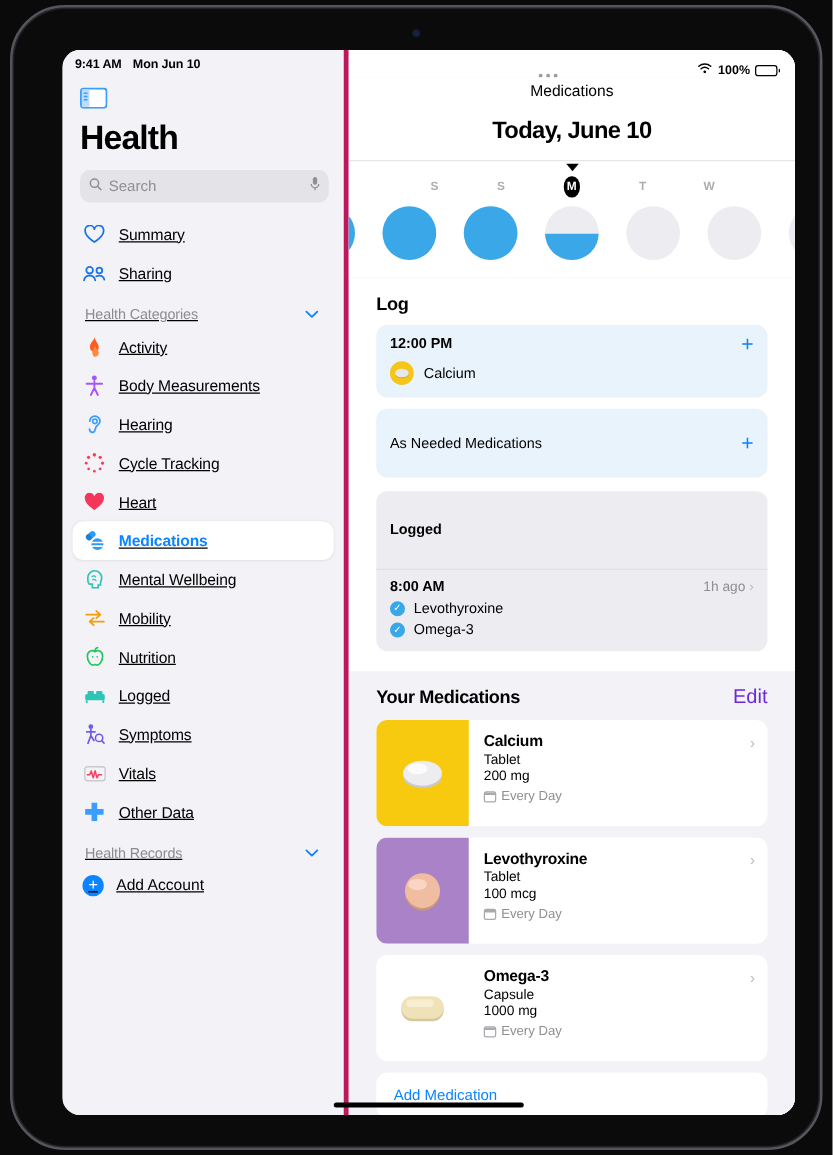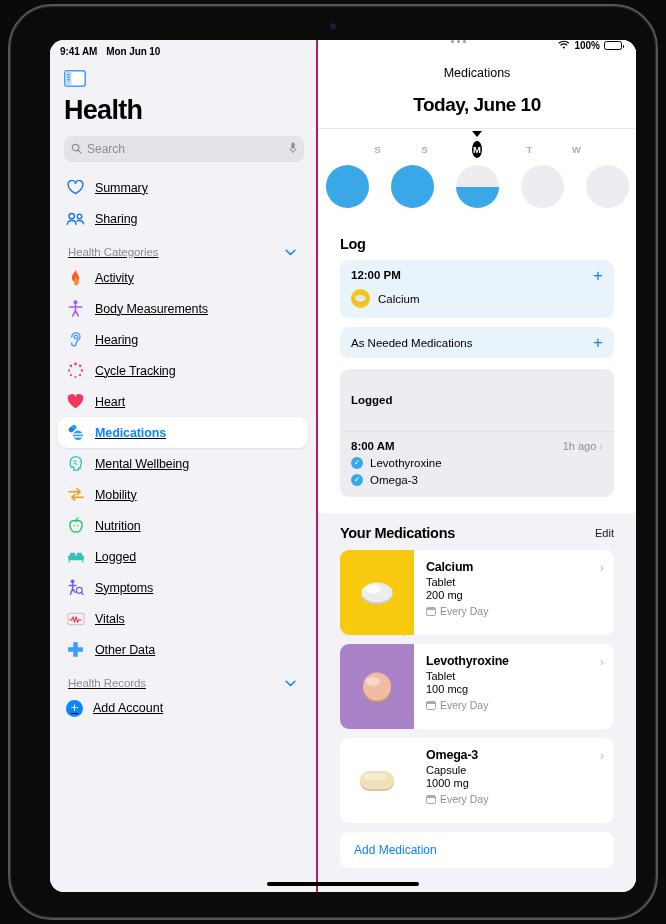--- a/index.html
+++ b/index.html
@@ -33,23 +33,23 @@
     left: 40px; top: 34px;
     width: 586px; height: 852px;
     background: #ffffff;
     border-radius: 14px;
     overflow: hidden;
     display: flex;
   }
 
   
   #sidebar {
-    width: 268px; height: 100%;
+    width: 229px; height: 100%;
     background: #f2f2f7;
-    border-right: 2px solid #be185d;
+    border-right: 4px solid #be185d;
     display: flex; flex-direction: column;
     padding: 0 0 0 0;
   }
   .sb-statusbar {
     height: 22px; display: flex; align-items: center;
     padding-left: 10px; gap: 9px;
     font-size: 10px; font-weight: bold; color: #000;
     letter-spacing: -0.1px;
   }
   .sb-toggle-row { padding: 8px 0 2px 14px; }
@@ -83,21 +83,21 @@
   .sb-addacct { display: flex; align-items: center; gap: 10px; height: 30px; padding: 0 8px; font-size: 12.5px; }
   .plus-circle {
     width: 17px; height: 17px; border-radius: 50%; background: #0a84ff;
     color: #fff; font-size: 13px; line-height: 15px; text-align: center; font-weight: 500;
     flex: 0 0 17px;
   }
 
   
   #main { flex: 1; height: 100%; background: #f2f2f7; display: flex; flex-direction: column; overflow: hidden; }
   .main-statusbar {
-    height: 22px; background: #fff; display: flex; align-items: flex-start;
+    height: 22px; background: #fff; display: flex; align-items: flex-end;
     justify-content: space-between; padding: 0 14px 0 0;
   }
   .dots-btn { flex: 1; display: flex; justify-content: center; align-items: center; gap: 3px; padding-left: 40px; }
   .dot { width: 3px; height: 3px; border-radius: 50%; background: #9a9a9e; }
   .status-right { display: flex; align-items: center; gap: 4px; font-size: 10px; font-weight: bold; color: #000; }
   .battery {
     width: 18px; height: 9px; border: 1px solid #000; border-radius: 2.5px;
     position: relative; padding: 1px;
   }
   .battery::after {
@@ -135,38 +135,38 @@
   .white-block { background: #fff; padding: 8px 22px 16px; }
   .sec-h { font-size: 14.5px; font-weight: bold; letter-spacing: -0.3px; color: #000; margin: 6px 0 8px; }
   .log-card { background: #e8f3fc; border-radius: 9px; padding: 9px 11px 10px; margin-bottom: 9px; text-align: center; }
   .log-row1 { display: flex; align-items: flex-start; justify-content: space-between; }
   .log-time { font-size: 11.5px; font-weight: bold; color: #000; }
   .plus { color: #0a84ff; font-size: 17px; line-height: 13px; font-weight: 300; }
   .log-med { display: flex; align-items: center; gap: 8px; margin-top: 7px; }
   .pill-badge { width: 19px; height: 19px; border-radius: 50%; background: #f5c518; display:flex; align-items:center; justify-content:center; flex:0 0 19px; }
   .pill-badge .tab { width: 11px; height: 7px; border-radius: 50%; background: #e8e8ea; box-shadow: 0 .5px .5px rgba(0,0,0,.25); }
   .log-med-name { font-size: 11.5px; color: #000; }
-  .needed-card { background: #e8f3fc; border-radius: 9px; padding: 9px 11px; display: flex; align-items: center; justify-content: space-between; margin-bottom: 11px; }
+  .needed-card { background: #e8f3fc; border-radius: 9px; padding: 21px 11px; display: flex; align-items: center; justify-content: space-between; margin-bottom: 11px; }
   .needed-label { font-size: 11.5px; color: #000; }
 
   .logged-card { background: #ededf1; border-radius: 9px; overflow: hidden; }
   .logged-head { font-size: 11.5px; font-weight: bold; padding: 25px 11px; border-bottom: 1px solid #e0e0e5; }
   .logged-body { padding: 8px 11px 11px; }
   .logged-row1 { display: flex; align-items: center; justify-content: space-between; }
   .logged-time { font-size: 11.5px; font-weight: bold; color: #000; }
   .logged-ago { font-size: 11px; color: #8e8e93; display:flex; align-items:center; gap:3px; }
   .chev { color: #b9b9be; font-size: 11px; }
   .check-row { display: flex; align-items: center; gap: 7px; margin-top: 5px; }
   .check { width: 12px; height: 12px; border-radius: 50%; background: #3aa8e8; color:#fff; font-size: 8px; line-height: 12px; text-align:center; flex:0 0 12px; }
   .check-name { font-size: 11.5px; color: #000; }
 
   .grey-block { background: #f2f2f7; padding: 12px 22px 0; }
   .ym-head { display: flex; align-items: center; justify-content: space-between; margin-bottom: 9px; }
   .ym-title { font-size: 14.5px; font-weight: bold; letter-spacing: -0.3px; }
-  .edit { font-size: 11px; color: #0f172a; }
+  .edit { font-size: 16px; color: #6d28d9; }
   .med-card { background:#fff; border-radius: 9px; display: flex; overflow: hidden; margin-bottom: 9px; height: 85px; }
   .med-thumb { width: 74px; flex: 0 0 74px; display:flex; align-items:center; justify-content:center; }
   .med-info { flex:1; padding: 10px 10px 0 12px; position: relative; }
   .med-name { font-size: 12.5px; font-weight: bold; color:#000; letter-spacing:-.2px; }
   .med-form { font-size: 11px; color:#000; margin-top: 2px; }
   .med-dose { font-size: 11px; color:#000; margin-top: 1px; }
   .med-freq { font-size: 10.5px; color:#8e8e93; margin-top: 4px; display:flex; align-items:center; gap:4px; }
   .cal-ico { width: 10px; height: 9px; border: 1px solid #a9a9ae; border-radius: 2px; position: relative; flex:0 0 10px; }
   .cal-ico::before { content:''; position:absolute; left:0; top:0; width:100%; height:2.5px; background:#a9a9ae; }
   .med-chev { position:absolute; right: 10px; top: 11px; color:#b9b9be; font-size: 12px; }

